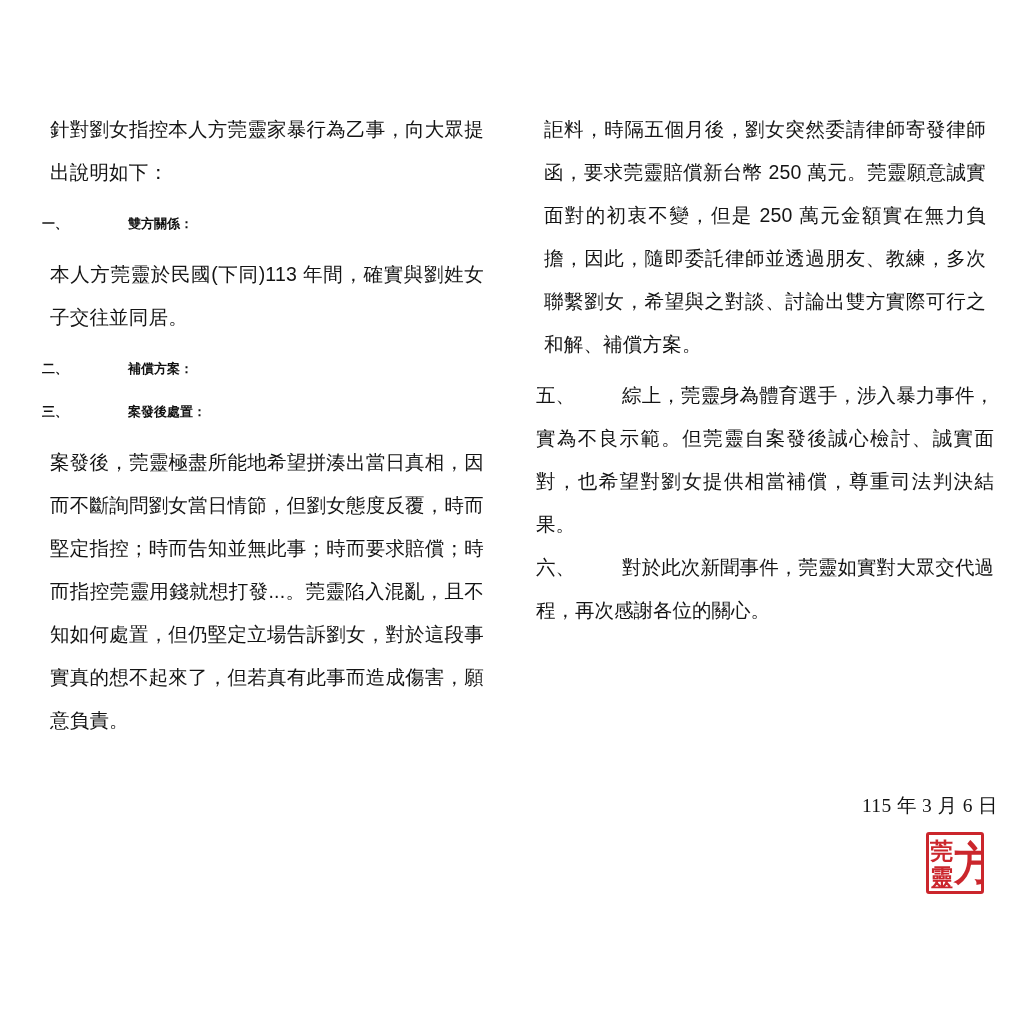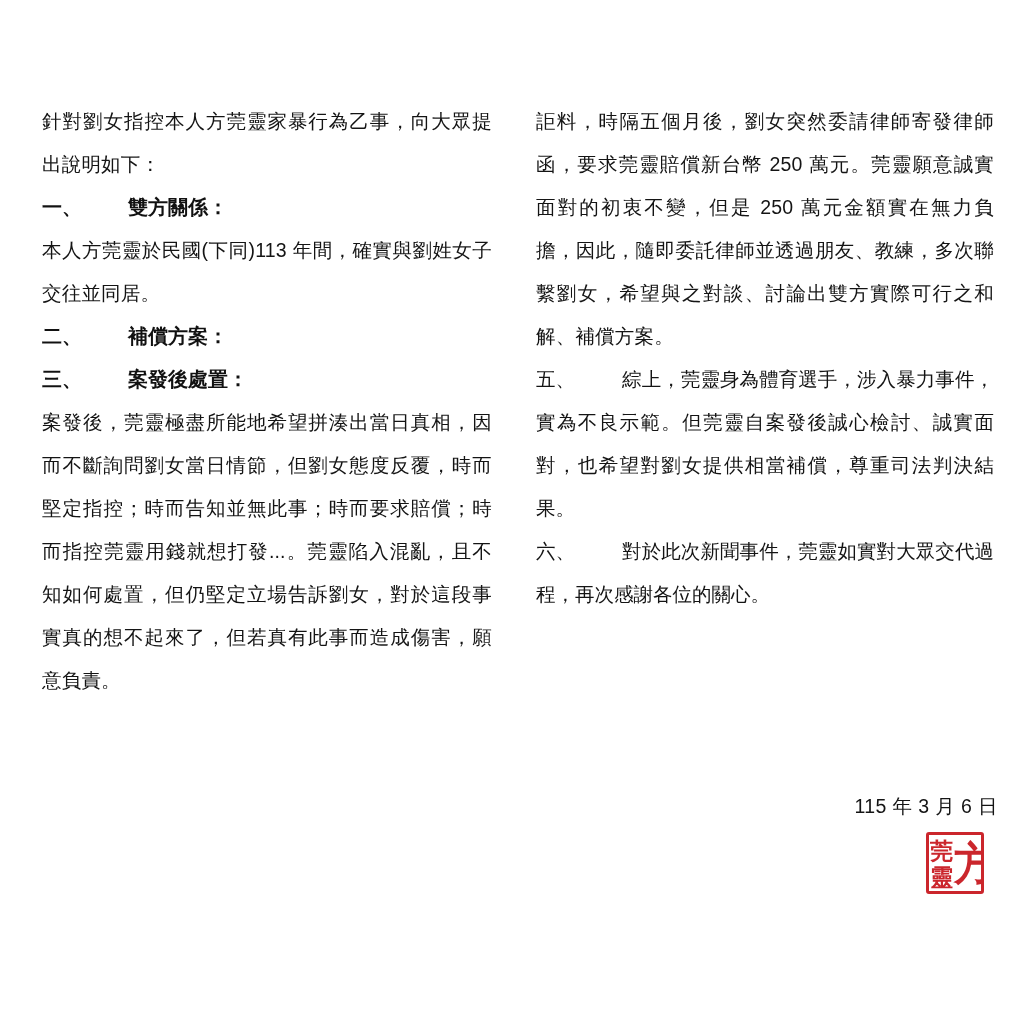--- a/index.html
+++ b/index.html
@@ -37,26 +37,26 @@
   .col.left { padding-left: 16px; }
   .col.right { padding-left: 8px; }
 
   
   .para {
     font-size: 19.5px;
     line-height: 43px;
     letter-spacing: 0.2px;
     text-align: justify;
     text-justify: inter-character;
-    margin: 0;
+    margin: 8px;
     word-break: break-all;
     color: #141414;
   }
   .heading {
-    font-size: 20px;
+    font-size: 13px;
     line-height: 43px;
     margin: 0;
     font-weight: 700;
     color: #111111;
     white-space: nowrap;
   }
   .heading .num {
     font-weight: 700;
     display: inline-block;
     min-width: 86px;
@@ -85,20 +85,21 @@
     right: 26px;
     top: 790px;
     width: 440px;
     text-align: right;
   }
   .sign-date {
     font-size: 19.5px;
     line-height: 32px;
     color: #141414;
     letter-spacing: 0.4px;
+    font-family: Liberation Serif, serif;
   }
   .seal-wrap {
     margin-top: 10px;
     display: flex;
     justify-content: flex-end;
     padding-right: 14px;
   }
 
   
   .seal {

